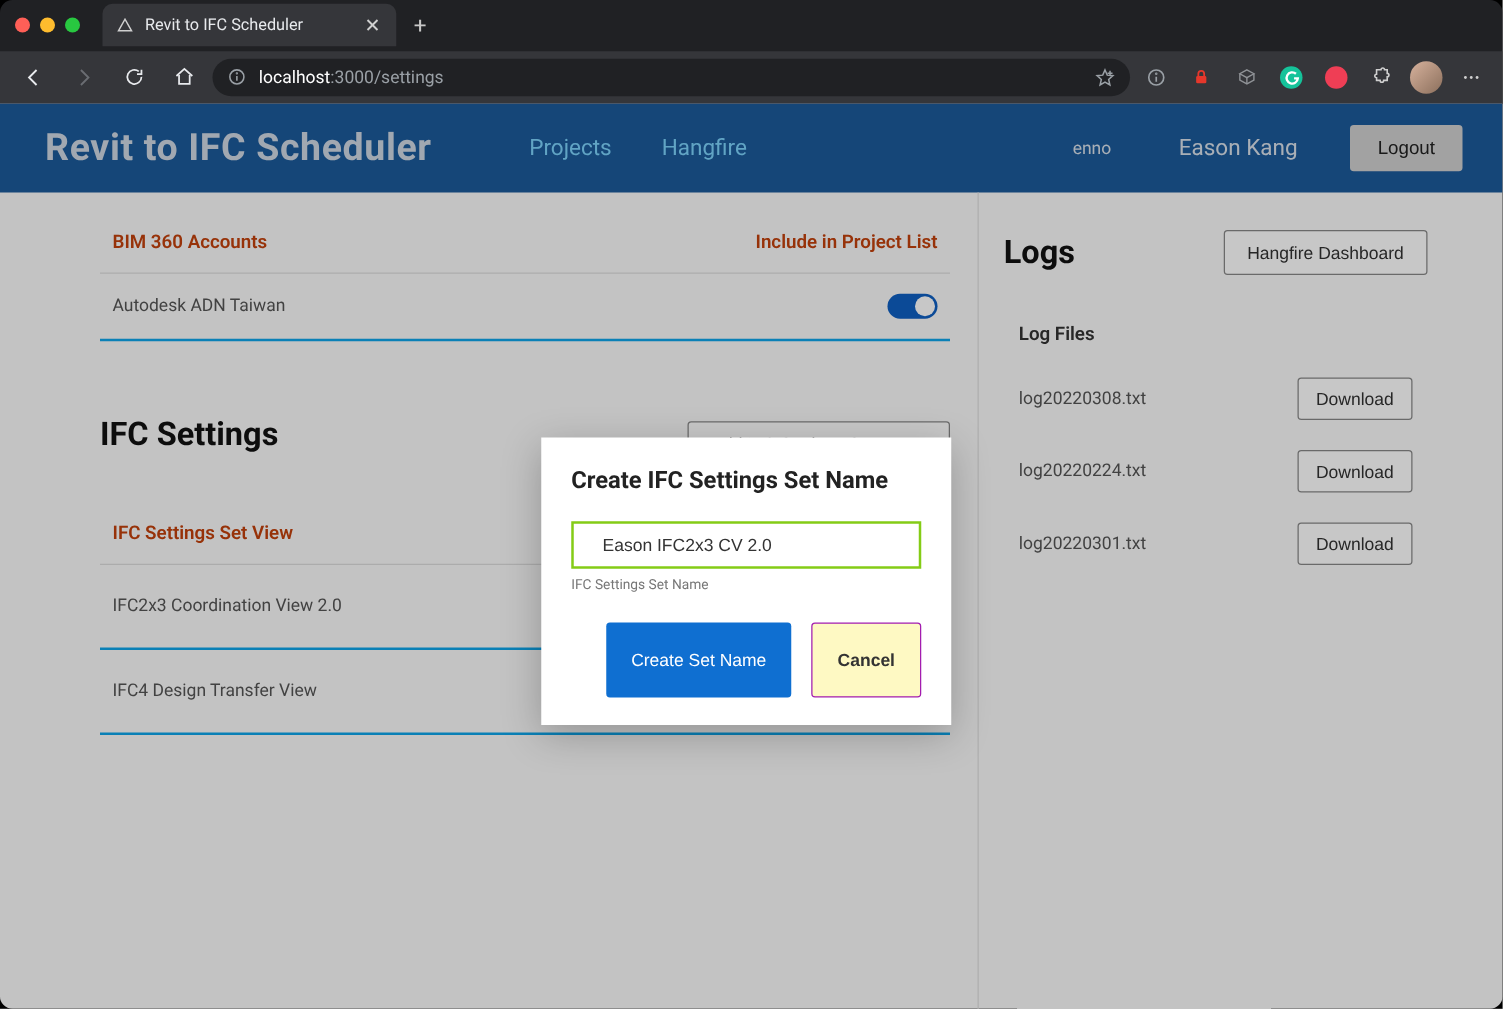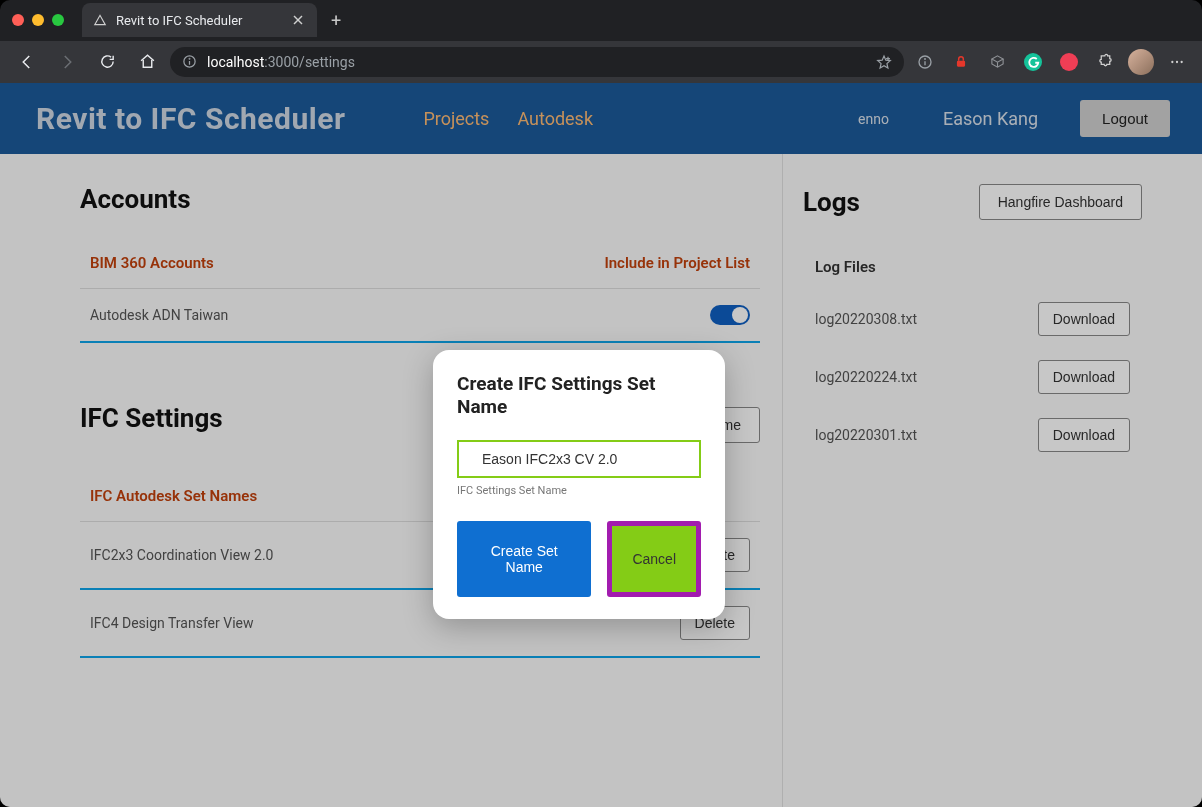--- a/index.html
+++ b/index.html
@@ -84,21 +84,21 @@
       align-items:center;
       padding:0 32px 0 36px;
       color:#fff;
     }
     .brand{
       font-size:30px;
       font-weight:700;
       color:#cfd8e3;
       letter-spacing:0.5px;
     }
-    .main-nav{display:flex;gap:28px;margin-left:78px;font-size:18px;color:#fdba74;}
+    .main-nav{display:flex;gap:40px;margin-left:78px;font-size:18px;color:#7dd3fc;}
     .header-right{margin-left:auto;display:flex;align-items:center;gap:20px;}
     .lang{font-size:14px;color:#d9e1ea;}
     .lang-group{display:flex;margin-right:34px;}
     .user-name{font-size:18px;color:#d9e1ea;margin-right:22px;}
     .logout-btn{background:#d0d0d0;color:#222;border:none;padding:10px 22px;font-size:15px;border-radius:3px;}
     
     .content{display:flex;height:calc(100% - 71px);}
     .left{width:782px;padding:30px 22px 30px 80px;}
     .right{flex:1;border-left:1px solid #e0e0e0;padding:30px 60px 30px 20px;}
     h2.section-title{font-size:26px;font-weight:700;color:#111;margin-bottom:40px;}
@@ -125,39 +125,39 @@
       top:83px;left:0;right:0;bottom:0;
       background:rgba(0,0,0,0.22);
       display:flex;
       align-items:center;
       justify-content:center;
     }
     .dialog{
       position:absolute;
       top:350px;
       left:433px;
-      width:292px;
+      width:328px;
       background:#fff;
-      border-radius:16px;
+      border-radius:0;
       box-shadow:0 8px 30px rgba(0,0,0,0.25);
       padding:22px 24px 22px 24px;
     }
     .dialog h3{font-size:19px;font-weight:700;color:#222;margin-bottom:22px;}
     .dialog input[type=text]{
       width:100%;
       padding:9px 23px;
       border:2px solid #84cc16;
       font-size:14px;
       outline:none;
       color:#333;
     }
     .helper{font-size:11px;color:#777;margin-top:6px;}
     .dialog-actions{display:flex;justify-content:flex-end;gap:16px;margin-top:24px;}
     .btn-primary{background:#0f6fd1;color:#fff;border:none;padding:22px 20px;font-size:14px;border-radius:3px;}
-    .btn-secondary{background:#84cc16;border:5px solid #a21caf;color:#333;padding:10px 20px;font-size:14px;border-radius:3px;}
+    .btn-secondary{background:#fef9c3;border:1px solid #a21caf;color:#333;padding:10px 20px;font-size:14px;border-radius:3px;font-weight:bold;}
     
     svg{display:block;}
     body{border-radius:10px;}
     .addr-star{margin-left:auto;color:#9aa0a6;}
   </style>
 </head>
 <body>
 
 <div class="browser-chrome">
   <div class="tab-strip">
@@ -266,55 +266,54 @@
         </svg>
     </div>
   </div>
 </div>
 
 <div class="app">
   <div class="app-header">
     <div class="brand">Revit to IFC Scheduler</div>
     <div class="main-nav">
       <a>Projects</a>
-      <a>Autodesk</a>
+      <a>Hangfire</a>
     </div>
     <div class="header-right">
       <div class="lang-group">
         <span class="lang">en</span>
         <span class="lang">no</span>
       </div>
       <span class="user-name">Eason Kang</span>
       <button class="logout-btn">Logout</button>
     </div>
   </div>
 
   <div class="content">
 
     <div class="left">
-      <h2 class="section-title">Accounts</h2>
       <div class="accounts-table">
         <div class="tbl-head">
           <span>BIM 360 Accounts</span>
           <span>Include in Project List</span>
         </div>
         <div class="tbl-sep"></div>
         <div class="tbl-row">
           <span>Autodesk ADN Taiwan</span>
           <div class="toggle"></div>
         </div>
       </div>
 
       <div class="ifc-section">
         <div class="ifc-head">
           <h2 class="section-title" style="margin-bottom:14px">IFC Settings</h2>
           <button class="btn-outline">Add IFC Settings Set Name</button>
         </div>
         <div class="tbl-head">
-          <span>IFC Autodesk Set Names</span>
+          <span>IFC Settings Set View</span>
           <span></span>
         </div>
         <div class="tbl-sep"></div>
         <div class="tbl-row">
           <span>IFC2x3 Coordination View 2.0</span>
           <button class="btn-outline small">Delete</button>
         </div>
         <div class="tbl-row">
           <span>IFC4 Design Transfer View</span>
           <button class="btn-outline small">Delete</button>

